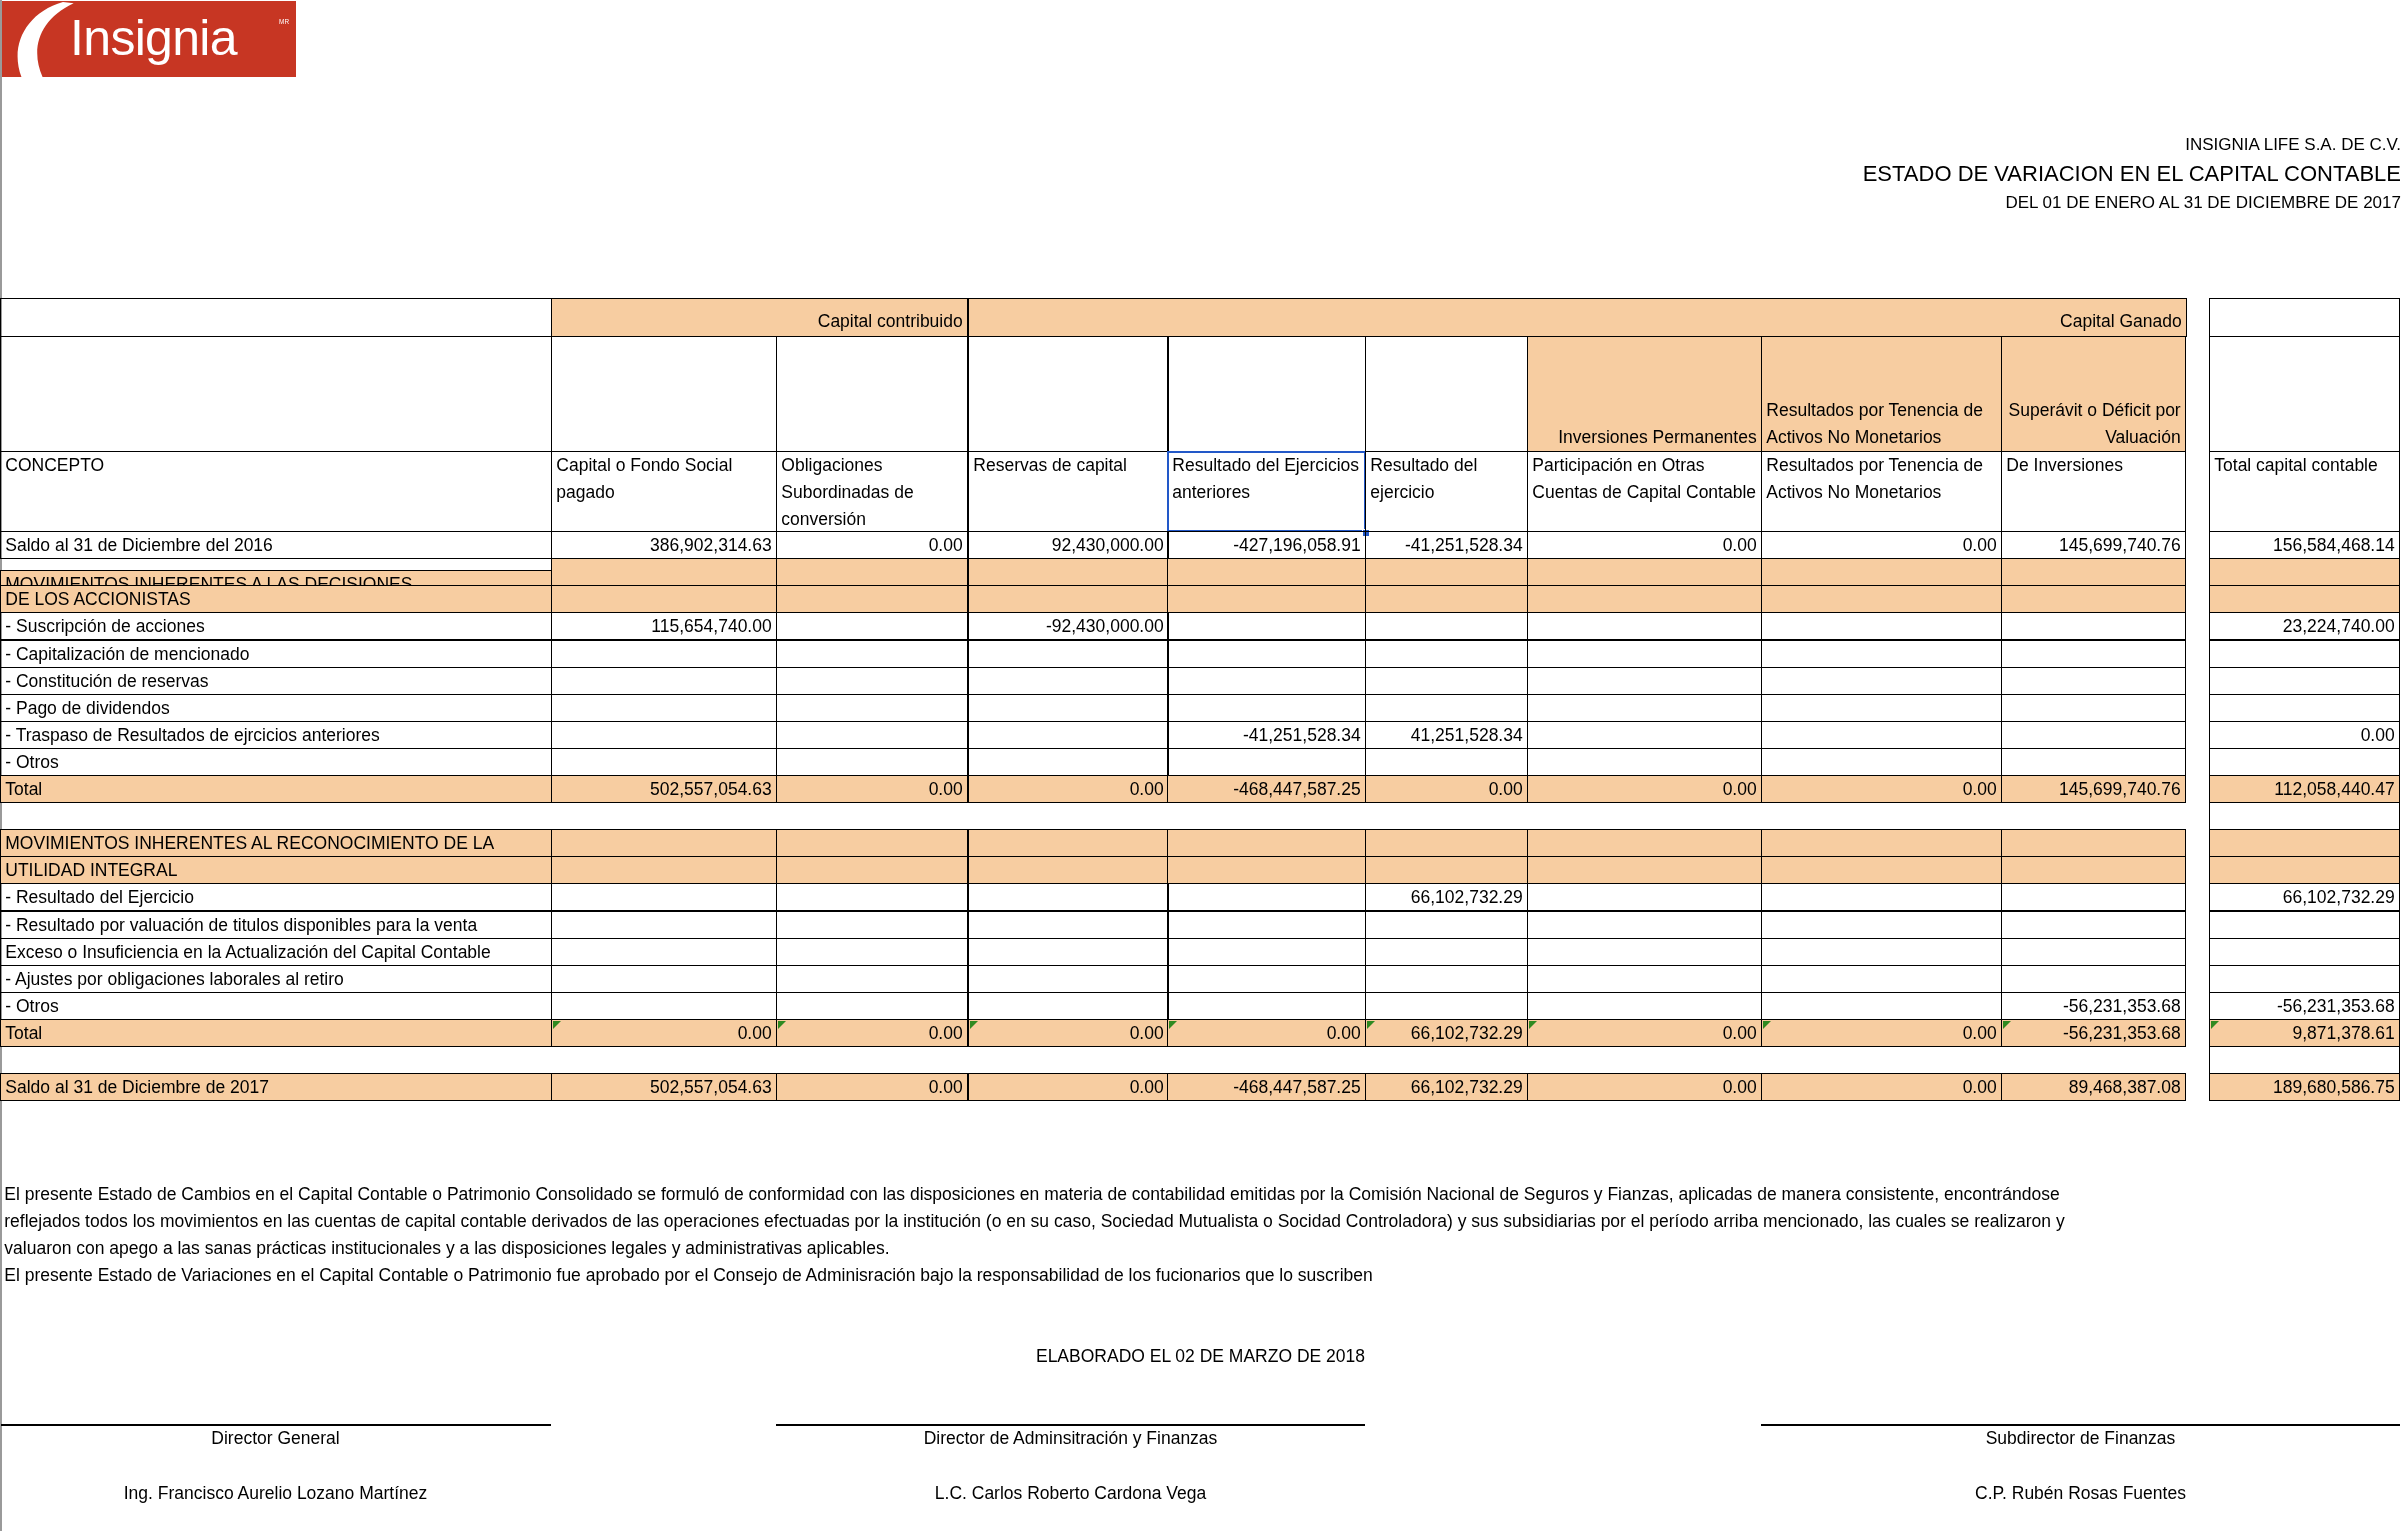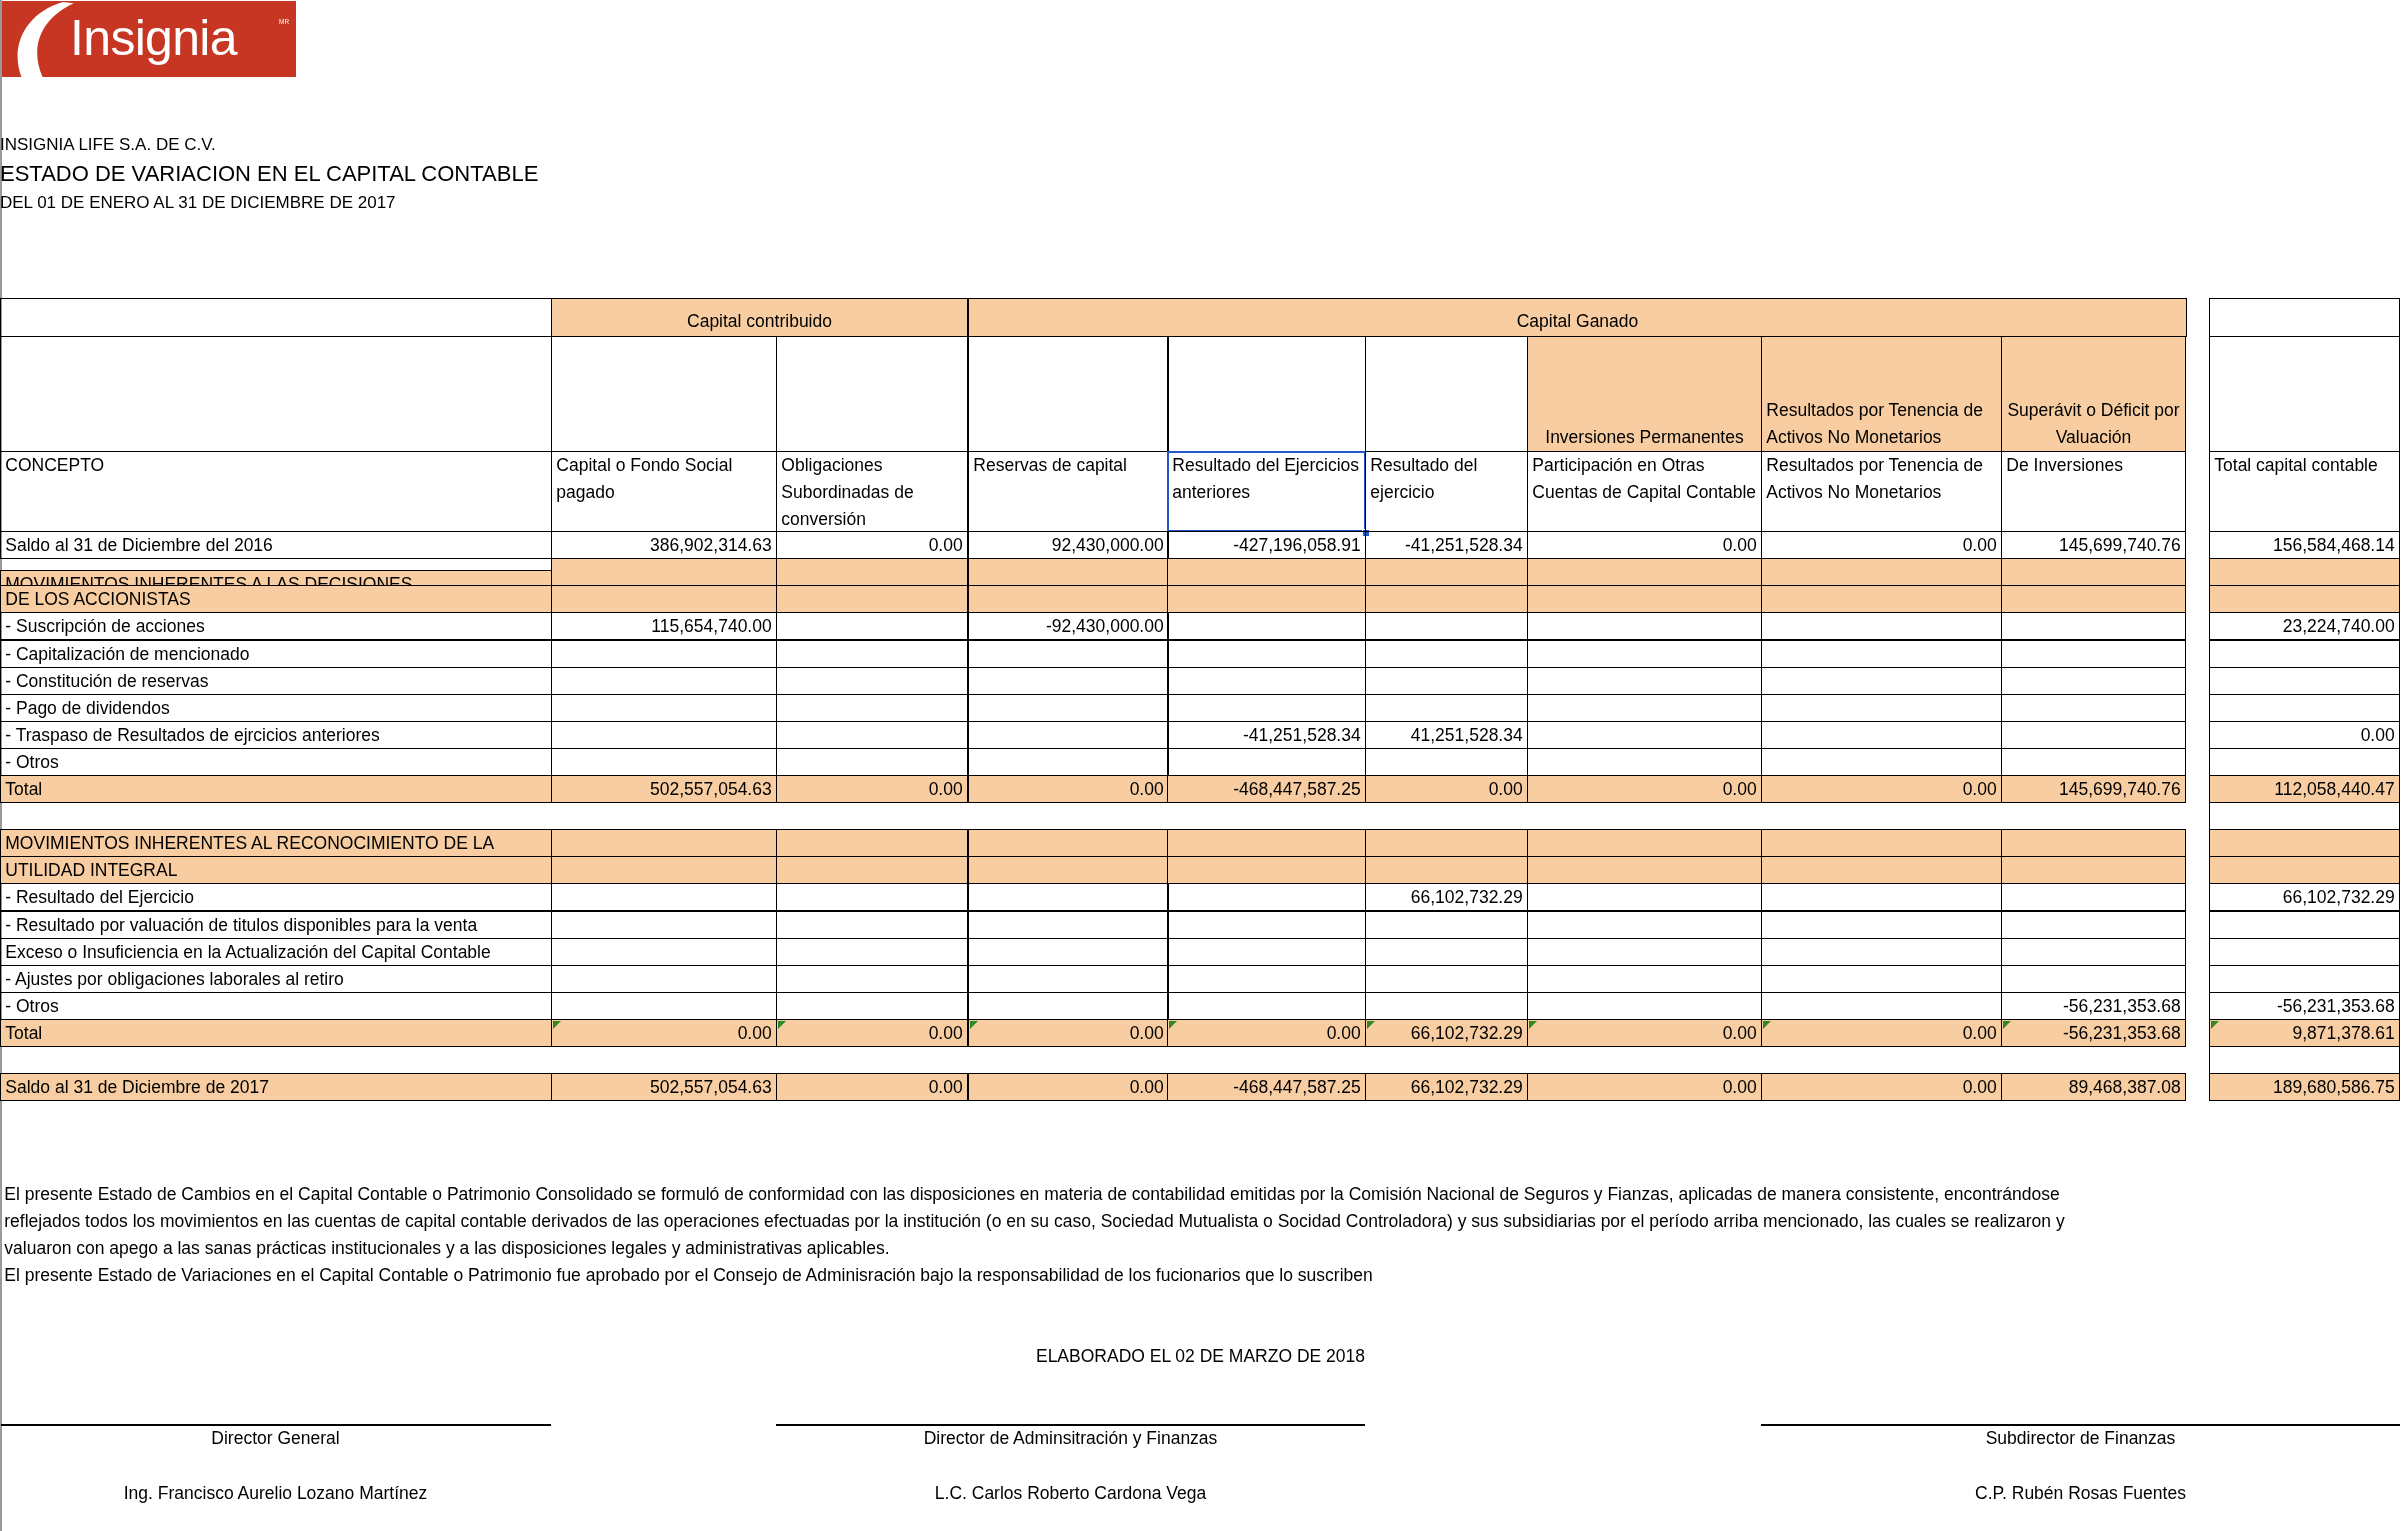--- a/index.html
+++ b/index.html
@@ -12,33 +12,33 @@
     position:absolute; left:2.1px; top:1.4px; width:294px; height:76px;
     background:#c73623; overflow:hidden;
   }
   .logo-swoosh { position:absolute; left:-7.1px; top:-2.9px; width:93px; height:86px; }
   .logo-text {
     position:absolute; left:68px; top:7.1px; font-size:50px; color:#ffffff;
     font-family:"Liberation Sans", sans-serif; letter-spacing:-0.7px; line-height:61px;
   }
   .logo-mark { position:absolute; left:277px; top:17px; font-size:6.4px; color:#fff; }
 
-  .hdr { position:absolute; left:0; width:2401px; text-align:left; }
+  .hdr { position:absolute; left:0; width:2401px; text-align:right; }
   .hdr-company { top:135px; font-size:17px; }
   .hdr-title { top:161px; font-size:22px; }
   .hdr-period { top:193px; font-size:17px; }
 
   .grid { position:absolute; }
   .cell {
     position:absolute; box-sizing:border-box; border:1.1px solid #000;
     font-size:17.5px; line-height:27px; padding:0 4.3px; white-space:nowrap; overflow:hidden;
   }
   .peach { background:#f7cda1; }
   .num { text-align:right; padding-right:4.3px; }
-  .center { text-align:center; }
+  .center { text-align:right; }
   .hdr-text { white-space:normal; line-height:27px; }
   .bottom-align { display:flex; align-items:flex-end; }
   .bottom-align > span { display:block; width:100%; }
   .selected-cell { outline:2.1px solid #2258c8; outline-offset:-2.1px; }
   .sel-handle { position:absolute; width:6.4px; height:6.4px; background:#2258c8; border:0.7px solid #fff; }
   .tri { position:absolute; left:0.7px; top:0.7px; width:0; height:0;
          border-top:8.6px solid #2f8a21; border-right:8.6px solid transparent; }
 
   .footer-text { position:absolute; left:4.3px; font-size:17.5px; line-height:27px; white-space:nowrap; }
   .elaborado { position:absolute; top:1346px; left:0; width:2401px; text-align:center; font-size:17.5px; }

